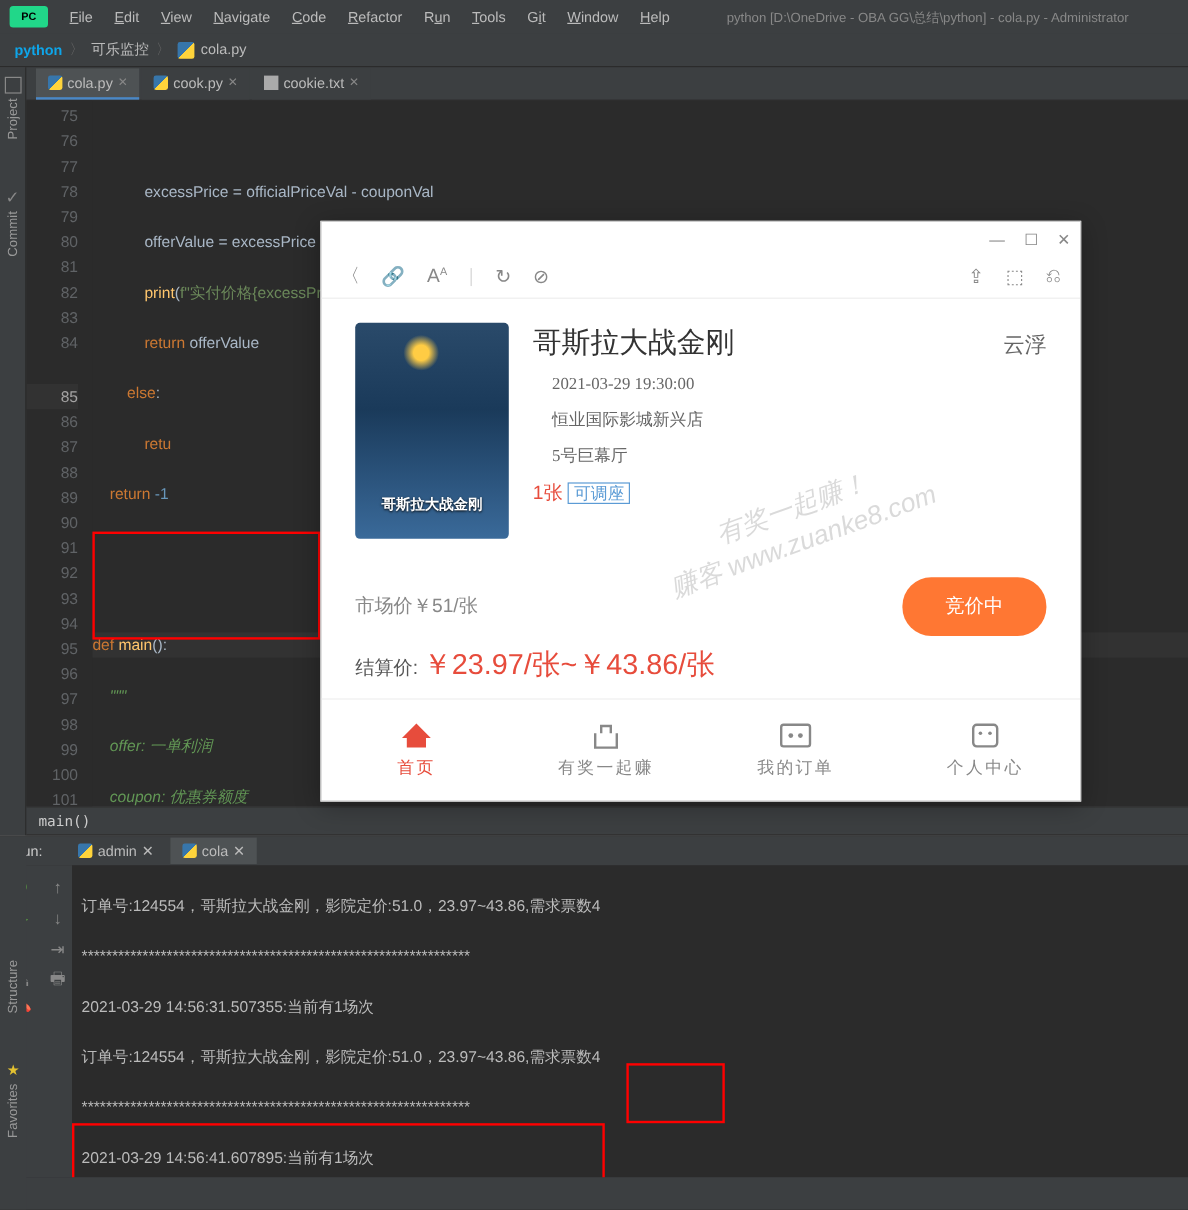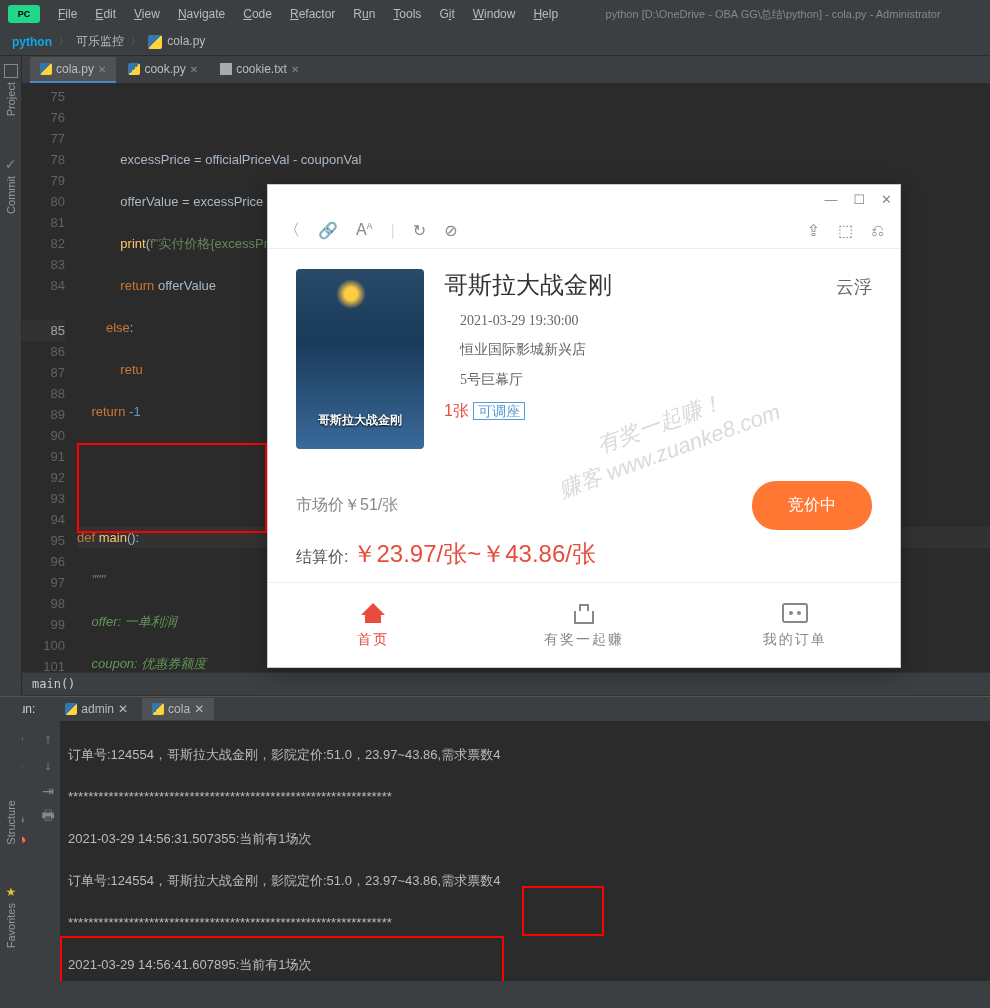--- a/index.html
+++ b/index.html
@@ -343,14 +343,24 @@
     <div class="nav-item">
       <span class="nav-icon">
         <svg width="28" height="22" viewBox="0 0 28 22">
             <rect x="2" y="2" width="24" height="18" rx="2" fill="none" stroke="#888" stroke-width="2"></rect>
             <circle cx="10" cy="11" r="2" fill="#888"></circle>
             <circle cx="18" cy="11" r="2" fill="#888"></circle>
           </svg>
       </span>
       <span>我的订单</span>
     </div>
+    <div class="nav-item">
+      <span class="nav-icon">
+        <svg width="26" height="24" viewBox="0 0 26 24">
+            <rect x="3" y="3" width="20" height="18" rx="3" fill="none" stroke="#888" stroke-width="2"></rect>
+            <circle cx="9" cy="10" r="1.5" fill="#888"></circle>
+            <circle cx="17" cy="10" r="1.5" fill="#888"></circle>
+          </svg>
+      </span>
+      <span>个人中心</span>
+    </div>
   </div>
 </div>
 
 </body></html>

